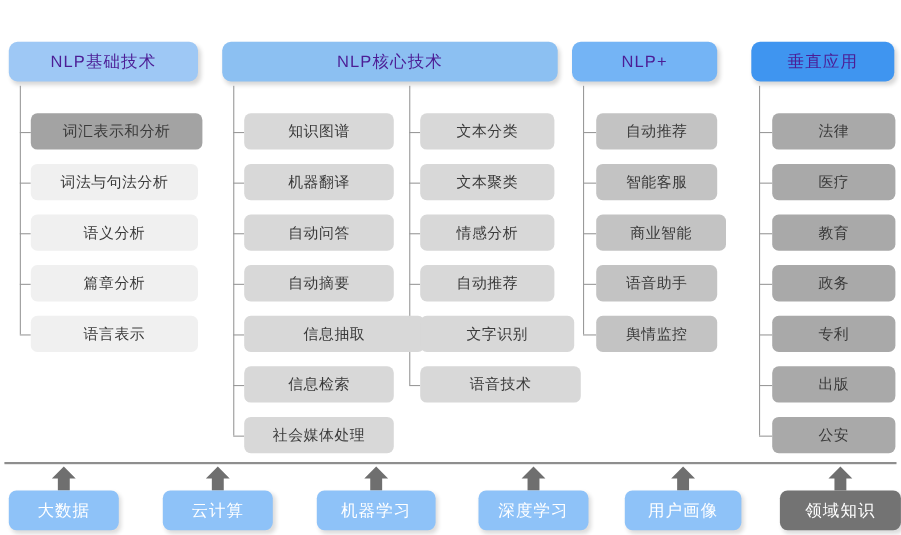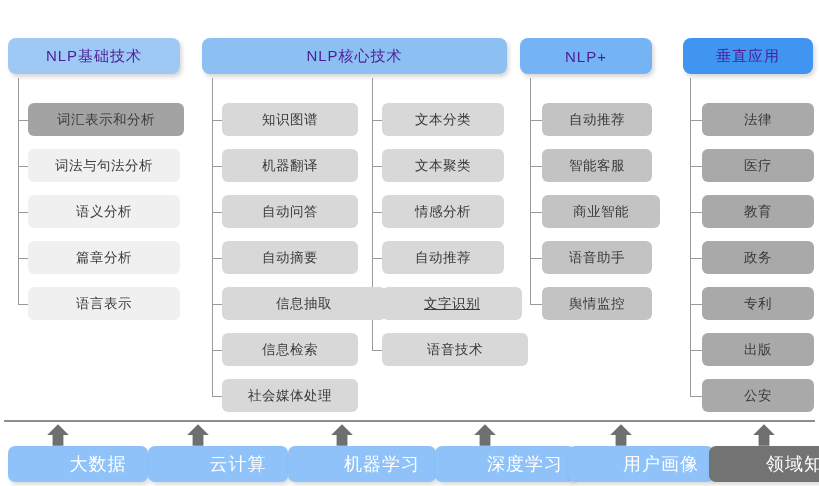--- a/index.html
+++ b/index.html
@@ -95,25 +95,24 @@
 
   
   .found-box {
     position: absolute;
     height: 36px;
     border-radius: 7px;
     display: flex;
     align-items: center;
     justify-content: center;
     color: #ffffff;
-    font-size: 18px;
+    font-size: 15px;
     font-weight: 500;
     letter-spacing: 1px;
     box-shadow: 2px 3px 4px rgba(0,0,0,0.14);
-    padding-left: 40px;
   }
 
   .watermark {
     position: absolute;
     right: 2px;
     bottom: -4px;
     font-size: 12px;
     color: #cfcfcf;
     letter-spacing: 1px;
     white-space: nowrap;
@@ -178,21 +177,21 @@
       <div class="item-box" style="left: 222px; top: 149px; width: 136px; background: rgb(216, 216, 216);">机器翻译</div>
       <div class="item-box" style="left: 222px; top: 195px; width: 136px; background: rgb(216, 216, 216);">自动问答</div>
       <div class="item-box" style="left: 222px; top: 241px; width: 136px; background: rgb(216, 216, 216);">自动摘要</div>
       <div class="item-box" style="left: 222px; top: 287px; width: 164px; background: rgb(216, 216, 216); text-align: center;">信息抽取</div>
       <div class="item-box" style="left: 222px; top: 333px; width: 136px; background: rgb(216, 216, 216);">信息检索</div>
       <div class="item-box" style="left: 222px; top: 379px; width: 136px; background: rgb(216, 216, 216);">社会媒体处理</div>
       <div class="item-box" style="left: 382px; top: 103px; width: 122px; background: rgb(216, 216, 216);">文本分类</div>
       <div class="item-box" style="left: 382px; top: 149px; width: 122px; background: rgb(216, 216, 216);">文本聚类</div>
       <div class="item-box" style="left: 382px; top: 195px; width: 122px; background: rgb(216, 216, 216);">情感分析</div>
       <div class="item-box" style="left: 382px; top: 241px; width: 122px; background: rgb(216, 216, 216);">自动推荐</div>
-      <div class="item-box" style="left: 382px; top: 287px; width: 140px; background: rgb(216, 216, 216); text-decoration: underline;">文字识别</div>
+      <div class="item-box" style="left: 382px; top: 287px; width: 140px; background: rgb(216, 216, 216);">文字识别</div>
       <div class="item-box" style="left: 382px; top: 333px; width: 146px; background: rgb(216, 216, 216);">语音技术</div>
       <div class="item-box" style="left: 542px; top: 103px; width: 110px; background: rgb(195, 195, 195);">自动推荐</div>
       <div class="item-box" style="left: 542px; top: 149px; width: 110px; background: rgb(195, 195, 195);">智能客服</div>
       <div class="item-box" style="left: 542px; top: 195px; width: 118px; background: rgb(195, 195, 195);">商业智能</div>
       <div class="item-box" style="left: 542px; top: 241px; width: 110px; background: rgb(195, 195, 195);">语音助手</div>
       <div class="item-box" style="left: 542px; top: 287px; width: 110px; background: rgb(195, 195, 195);">舆情监控</div>
       <div class="item-box" style="left: 702px; top: 103px; width: 112px; background: rgb(169, 169, 169);">法律</div>
       <div class="item-box" style="left: 702px; top: 149px; width: 112px; background: rgb(169, 169, 169);">医疗</div>
       <div class="item-box" style="left: 702px; top: 195px; width: 112px; background: rgb(169, 169, 169);">教育</div>
       <div class="item-box" style="left: 702px; top: 241px; width: 112px; background: rgb(169, 169, 169);">政务</div>

